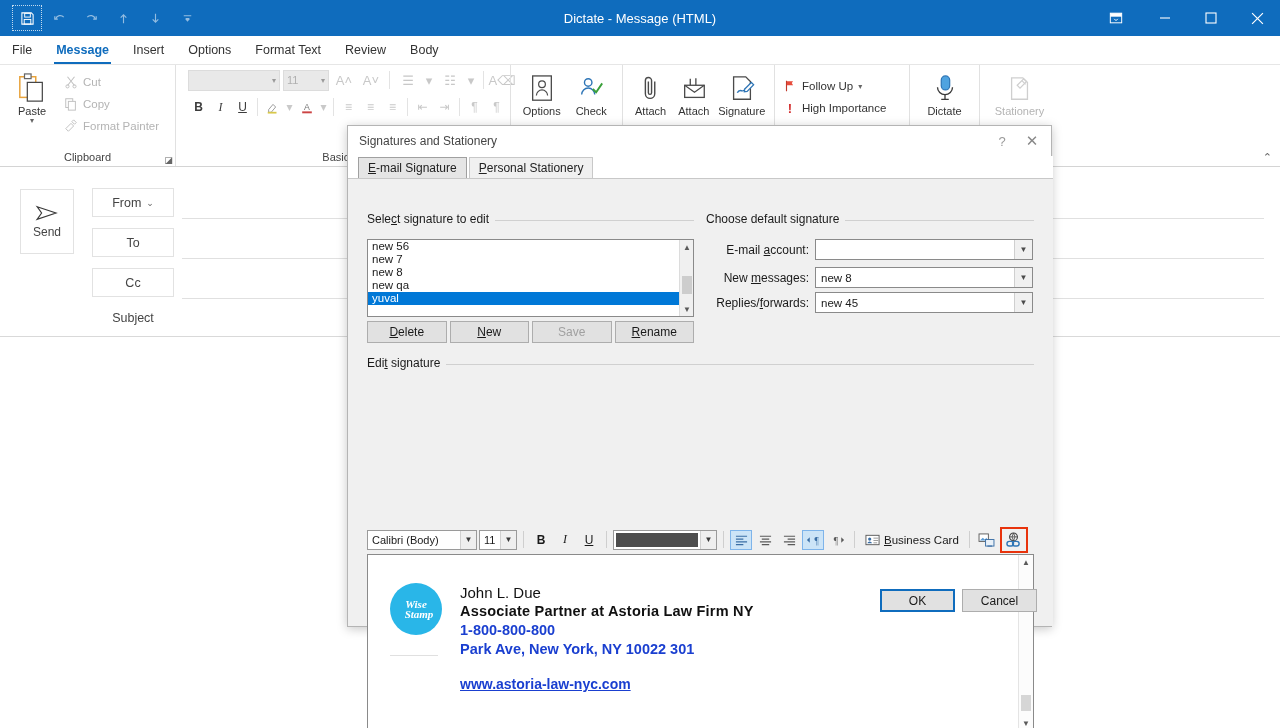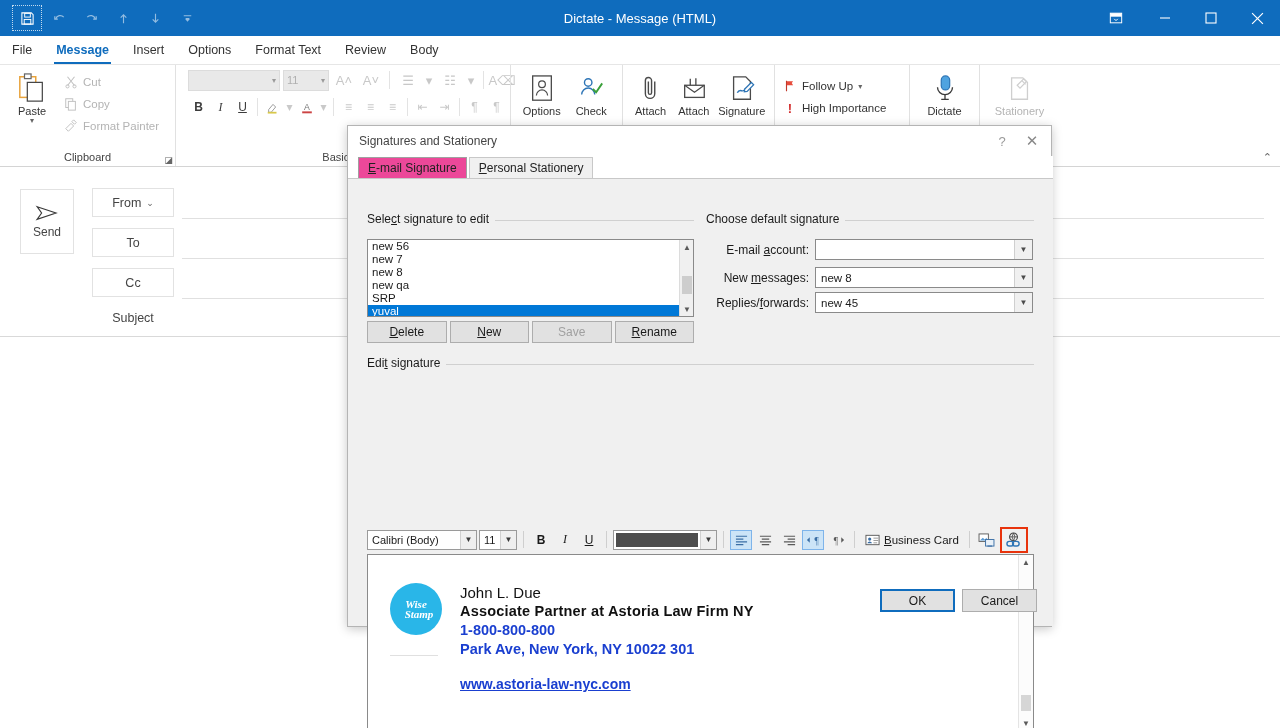--- a/index.html
+++ b/index.html
@@ -146,21 +146,21 @@
   .dlg-tabs{
     position:absolute; left:0; top:30px; width:705px; height:22px;
     display:flex; align-items:flex-end; padding-left:10px;
     background:#ffffff;
   }
   .dtab{
     height:21px; line-height:21px; padding:0 9px; font-size:12px; color:#222;
     border:1px solid #c8c8c8; border-bottom:none; background:#f0f0f0;
     margin-right:2px;
   }
-  .dtab.active{ background:#ec4899; border-color:#a0a0a0; position:relative; z-index:2; }
+  .dtab.active{ background:#e5e5e5; border-color:#a0a0a0; position:relative; z-index:2; }
   .dlg-body{
     position:absolute; left:0; top:52px; width:705px; bottom:0;
     background:#f0f0f0; border-top:1px solid #c8c8c8;
   }
 
   .fieldset{ position:absolute; }
   .fs-legend{
     position:absolute; top:-8px; left:0; font-size:12px; color:#1a1a1a;
     background:#f0f0f0; padding-right:6px; white-space:nowrap;
   }
@@ -593,21 +593,20 @@
     <div class="fieldset" style="left:19px; top:41px; width:327px;">
       <div class="fs-line" style="left:0; width:327px;"></div>
       <div class="fs-legend">Sele<span class="u">c</span>t signature to edit</div>
     </div>
 
     <div class="listbox">
       <div class="listitem">new 56</div>
       <div class="listitem">new 7</div>
       <div class="listitem">new 8</div>
       <div class="listitem">new qa</div>
-      <div class="listitem">SRP</div>
       <div class="listitem sel">yuval</div>
       <div class="list-sb">
         <div class="sb-arrow">▲</div>
         <div class="sb-thumb" style="top:36px; height:18px;"></div>
         <div class="sb-arrow" style="position:absolute;bottom:0">▼</div>
       </div>
     </div>
 
     <div class="btnrow">
       <div class="dbtn"><span class="u">D</span>elete</div>

